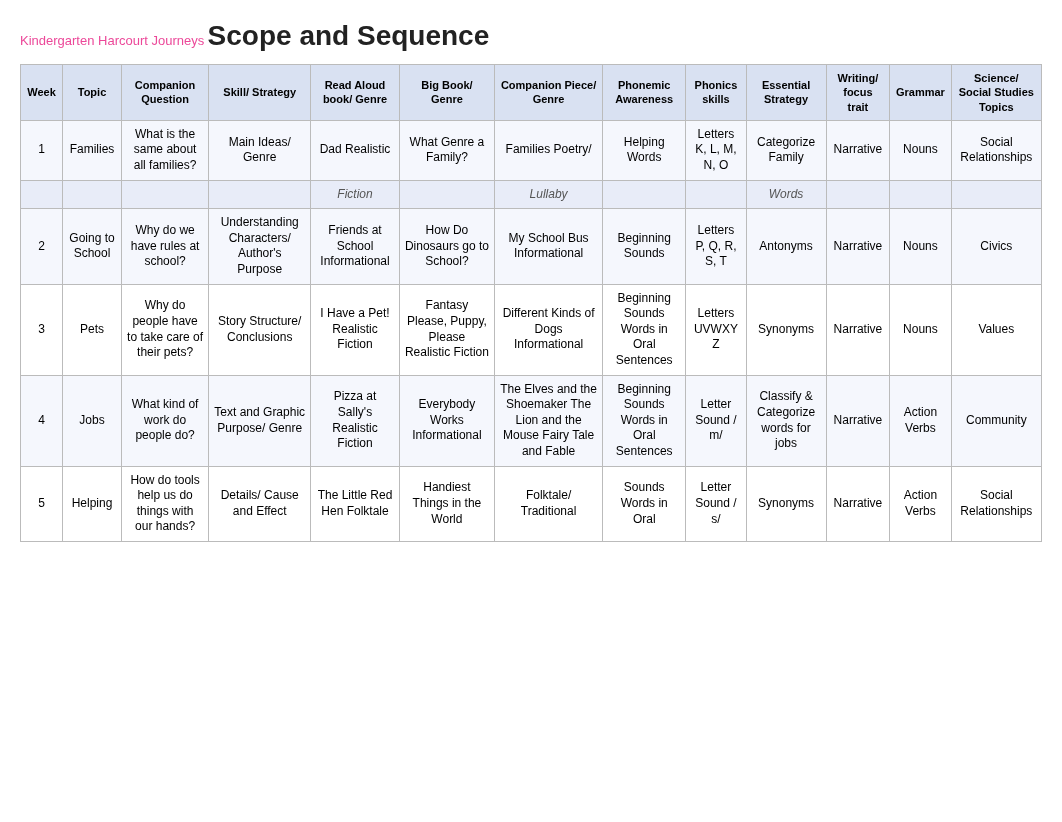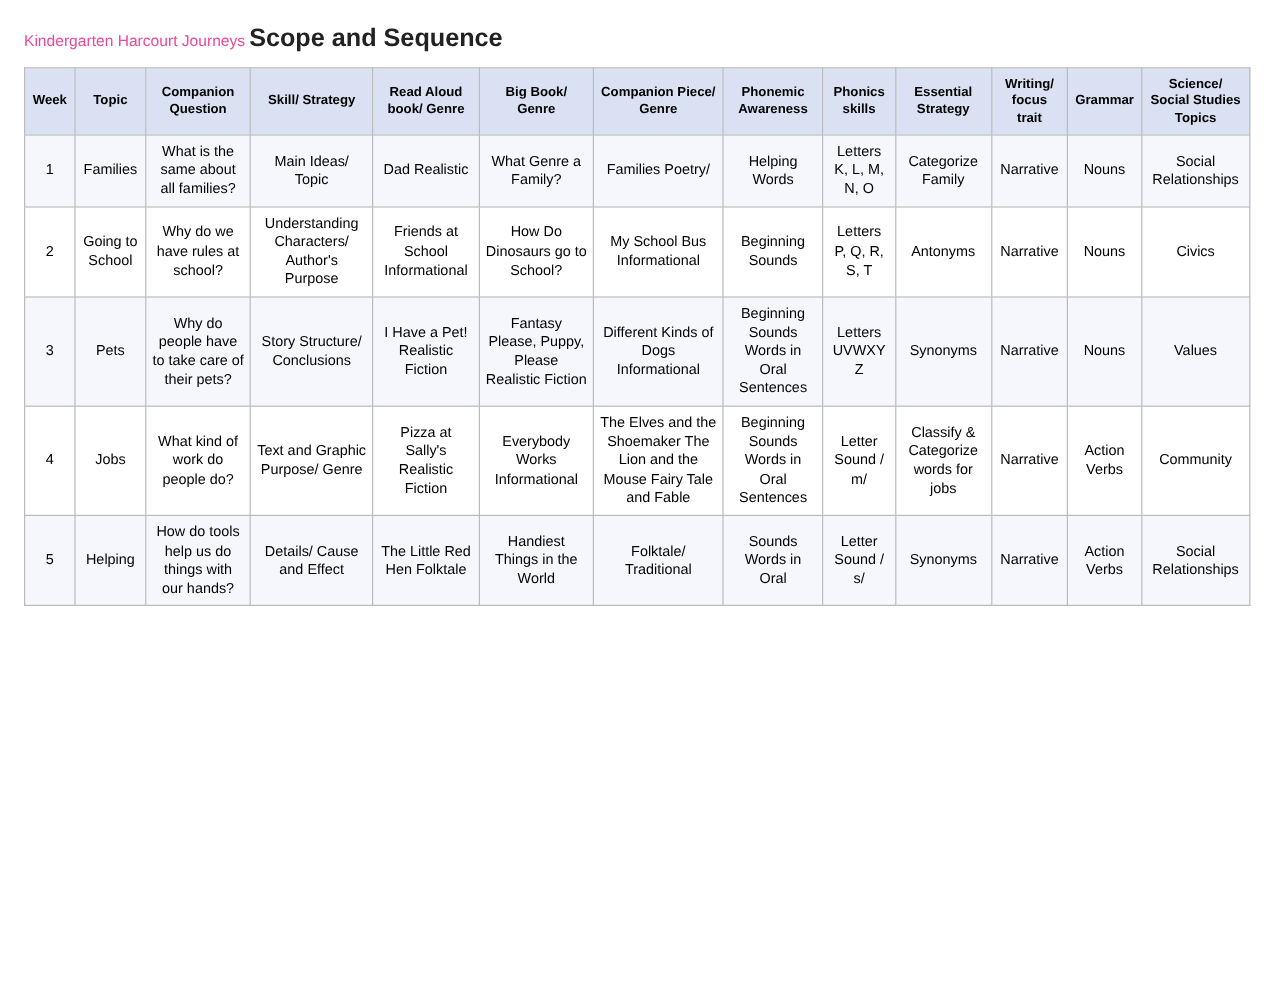--- a/index.html
+++ b/index.html
@@ -1,17 +1,17 @@
 <!DOCTYPE html>
 <html><head>
   <meta charset="utf-8">
   <style>
     * { box-sizing: border-box; margin: 0; padding: 0; }
     body { font-family: Arial, sans-serif; font-size: 12px; background: #fff; padding: 20px; }
-    h1 { font-size: 21px; font-weight: bold; color: #222; display: inline; }
+    h1 { font-size: 28px; font-weight: bold; color: #222; display: inline; }
     .subtitle { font-size: 13px; color: #ec4899; }
     .header-line { margin-bottom: 12px; }
     table { width: 100%; border-collapse: collapse; margin-top: 10px; }
     th, td { border: 1px solid #bbb; padding: 6px 5px; text-align: center; vertical-align: middle; line-height: 1.3; }
     thead th { background: #d9e1f2; font-weight: bold; font-size: 11px; }
     tbody tr:nth-child(odd) { background: #f5f7fd; }
     tbody tr:nth-child(even) { background: #fff; }
     .week-col { width: 42px; font-weight: bold; }
     .row-partial { background: #e8ecf8 !important; color: #555; font-style: italic; }
   </style>
@@ -39,30 +39,45 @@
       <th>Writing/ focus trait</th>
       <th>Grammar</th>
       <th>Science/ Social Studies Topics</th>
     </tr>
   </thead>
   <tbody id="table-body">
   <tr>
         <td>1</td>
         <td>Families</td>
         <td>What is the same about all families?</td>
-        <td>Main Ideas/ Topic</td>
+        <td>Main Ideas/ Genre</td>
         <td>Dad Realistic</td>
         <td>What Genre a Family?</td>
         <td>Families Poetry/</td>
         <td>Helping Words</td>
         <td>Letters K, L, M, N, O</td>
         <td>Categorize Family</td>
         <td>Narrative</td>
         <td>Nouns</td>
         <td>Social Relationships</td>
+      </tr>
+      <tr class="row-partial">
+        <td></td>
+        <td></td>
+        <td></td>
+        <td></td>
+        <td>Fiction</td>
+        <td></td>
+        <td>Lullaby</td>
+        <td></td>
+        <td></td>
+        <td>Words</td>
+        <td></td>
+        <td></td>
+        <td></td>
       </tr>
       <tr>
         <td>2</td>
         <td>Going to School</td>
         <td>Why do we have rules at school?</td>
         <td>Understanding Characters/ Author's Purpose</td>
         <td>Friends at School Informational</td>
         <td>How Do Dinosaurs go to School?</td>
         <td>My School Bus Informational</td>
         <td>Beginning Sounds</td>

